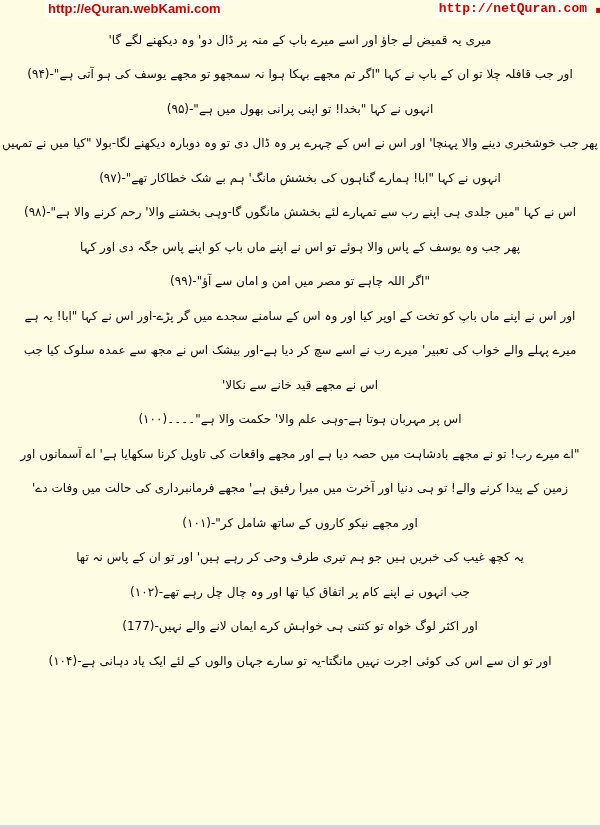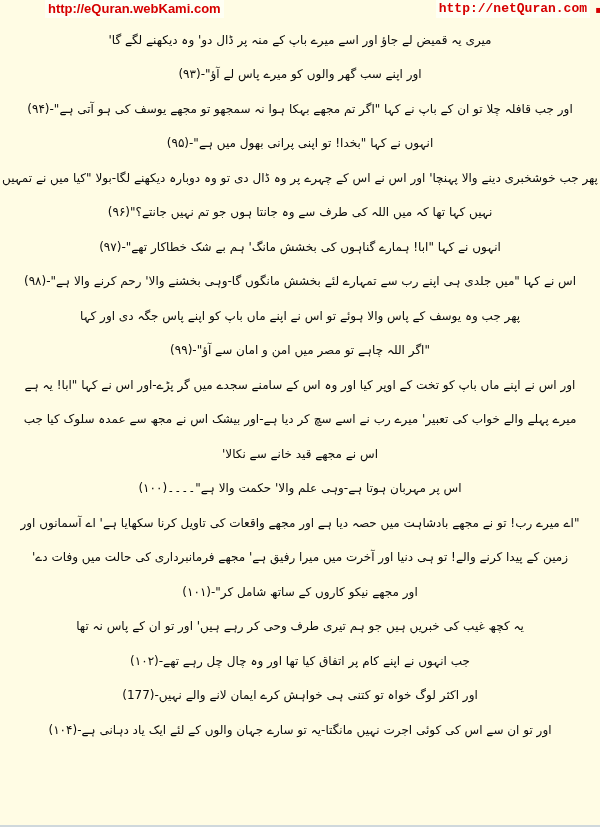--- a/index.html
+++ b/index.html
@@ -71,25 +71,23 @@
 <body>
 
 <div class="watermark-row">
   <span class="watermark left">http://eQuran.webKami.com</span>
   <span class="watermark right">http://netQuran.com</span>
   <span class="corner-marker">▪</span>
 </div>
 
 <div class="content" dir="rtl">
   <div class="verse-line">میری یہ قمیض لے جاؤ اور اسے میرے باپ کے منہ پر ڈال دو' وہ دیکھنے لگے گا'</div>
-  <div class="verse-line">اور اپنے سب گھر والوں کو میرے پاس لے آؤ"-(۹۳)</div>
   <div class="verse-line">اور جب قافلہ چلا تو ان کے باپ نے کہا "اگر تم مجھے بہکا ہوا نہ سمجھو تو مجھے یوسف کی ہو آتی ہے"-(۹۴)</div>
   <div class="verse-line">انہوں نے کہا "بخدا! تو اپنی پرانی بھول میں ہے"-(۹۵)</div>
   <div class="verse-line">پھر جب خوشخبری دینے والا پہنچا' اور اس نے اس کے چہرے پر وہ ڈال دی تو وہ دوبارہ دیکھنے لگا-بولا "کیا میں نے تمہیں</div>
-  <div class="verse-line">نہیں کہا تھا کہ میں اللہ کی طرف سے وہ جانتا ہوں جو تم نہیں جانتے؟"(۹۶)</div>
   <div class="verse-line">انہوں نے کہا "ابا! ہمارے گناہوں کی بخشش مانگ' ہم بے شک خطاکار تھے"-(۹۷)</div>
   <div class="verse-line">اس نے کہا "میں جلدی ہی اپنے رب سے تمہارے لئے بخشش مانگوں گا-وہی بخشنے والا' رحم کرنے والا ہے"-(۹۸)</div>
   <div class="verse-line">پھر جب وہ یوسف کے پاس والا ہوئے تو اس نے اپنے ماں باپ کو اپنے پاس جگہ دی اور کہا</div>
   <div class="verse-line">"اگر اللہ چاہے تو مصر میں امن و امان سے آؤ"-(۹۹)</div>
   <div class="verse-line">اور اس نے اپنے ماں باپ کو تخت کے اوپر کیا اور وہ اس کے سامنے سجدے میں گر پڑے-اور اس نے کہا "ابا! یہ ہے</div>
   <div class="verse-line">میرے پہلے والے خواب کی تعبیر' میرے رب نے اسے سچ کر دیا ہے-اور بیشک اس نے مجھ سے عمدہ سلوک کیا جب</div>
   <div class="verse-line">اس نے مجھے قید خانے سے نکالا'</div>
   <div class="verse-line">اس پر مہربان ہوتا ہے-وہی علم والا' حکمت والا ہے"۔۔۔۔(۱۰۰)</div>
   <div class="verse-line">"اے میرے رب! تو نے مجھے بادشاہت میں حصہ دیا ہے اور مجھے واقعات کی تاویل کرنا سکھایا ہے' اے آسمانوں اور</div>
   <div class="verse-line">زمین کے پیدا کرنے والے! تو ہی دنیا اور آخرت میں میرا رفیق ہے' مجھے فرمانبرداری کی حالت میں وفات دے'</div>

